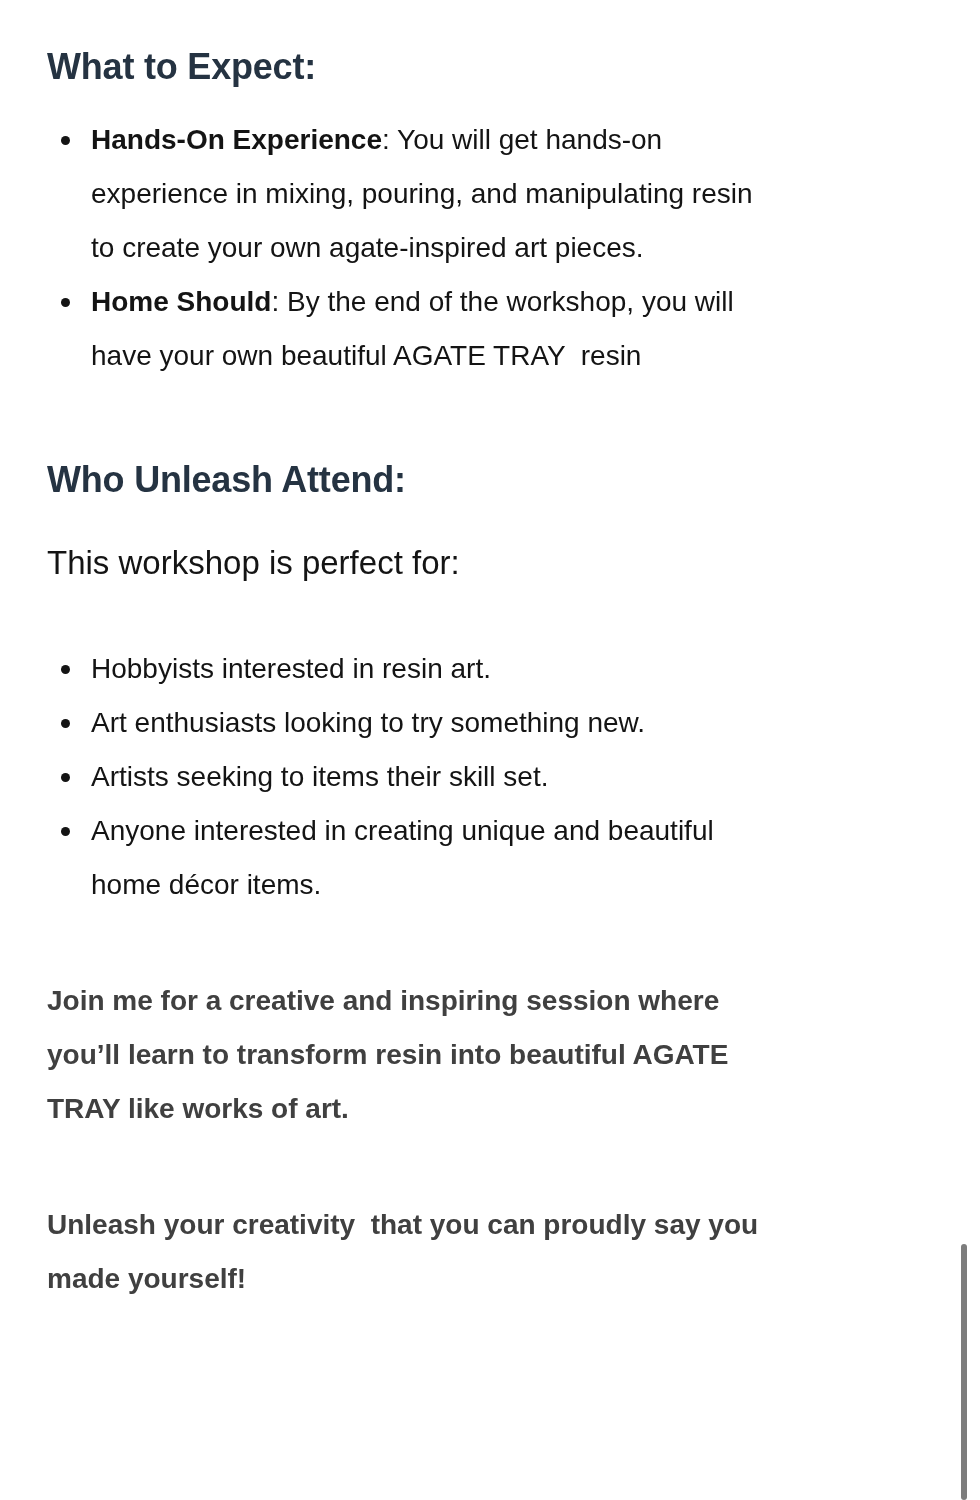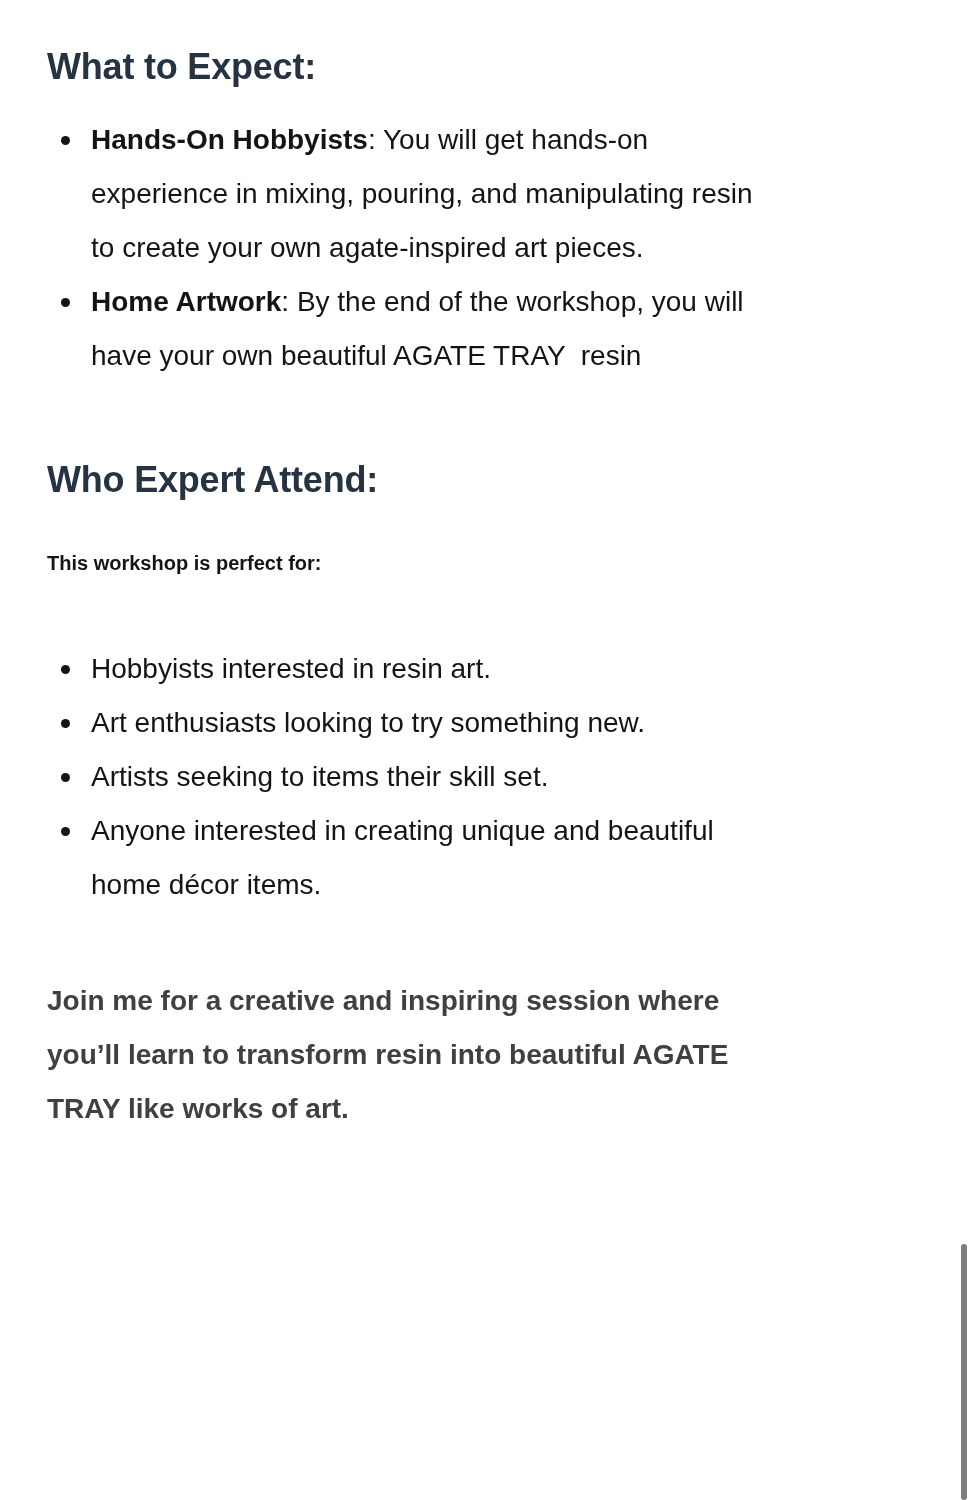--- a/index.html
+++ b/index.html
@@ -72,25 +72,25 @@
 
   #list-expect {
     margin-top: 24px;
   }
 
   #heading-attend {
     margin-top: 75px;
   }
 
   p.body-paragraph {
-    font-size: 20px;
+    font-size: 33px;
     line-height: 54px;
     color: #141414;
     margin: 0;
-    font-weight: 700;
+    font-weight: 400;
   }
 
   #paragraph-perfect-for {
     margin-top: 34px;
   }
 
   #list-audience {
     margin-top: 52px;
   }
 
@@ -135,46 +135,47 @@
 </style>
 </head>
 <body>
 
 <div class="page">
 
   <h2 class="section-heading" id="heading-expect">What to Expect:</h2>
 
   <ul class="bullet-list" id="list-expect">
     <li>
-      <b>Hands-On Hobbyists</b><span class="ws-preserve">: You will get hands-on experience in mixing, pouring, and manipulating resin to create your own agate-inspired art pieces.</span>
+      <b>Hands-On Experience</b><span class="ws-preserve">: You will get hands-on experience in mixing, pouring, and manipulating resin to create your own agate-inspired art pieces.</span>
     </li>
     <li>
-      <b>Home Artwork</b><span class="ws-preserve">: By the end of the workshop, you will have your own beautiful AGATE TRAY  resin</span>
+      <b>Home Should</b><span class="ws-preserve">: By the end of the workshop, you will have your own beautiful AGATE TRAY  resin</span>
     </li>
   </ul>
 
-  <h2 class="section-heading" id="heading-attend">Who Expert Attend:</h2>
+  <h2 class="section-heading" id="heading-attend">Who Unleash Attend:</h2>
 
   <p class="body-paragraph" id="paragraph-perfect-for">This workshop is perfect for:</p>
 
   <ul class="bullet-list" id="list-audience">
     <li>
       <span class="ws-preserve">Hobbyists interested in resin art.</span>
     </li>
     <li>
       <span class="ws-preserve">Art enthusiasts looking to try something new.</span>
     </li>
     <li>
       <span class="ws-preserve">Artists seeking to items their skill set.</span>
     </li>
     <li>
       <span class="ws-preserve">Anyone interested in creating unique and beautiful home décor items.</span>
     </li>
   </ul>
 
   <p class="bold-paragraph ws-preserve" id="paragraph-join-me">Join me for a creative and inspiring session where you’ll learn to transform resin into beautiful AGATE TRAY like works of art.</p>
 
+  <p class="bold-paragraph ws-preserve" id="paragraph-unleash">Unleash your creativity  that you can proudly say you made yourself!</p>
 
 </div>
 
 <div class="scrollbar-track">
   <div class="scrollbar-thumb"></div>
 </div>
 
 </body></html>

